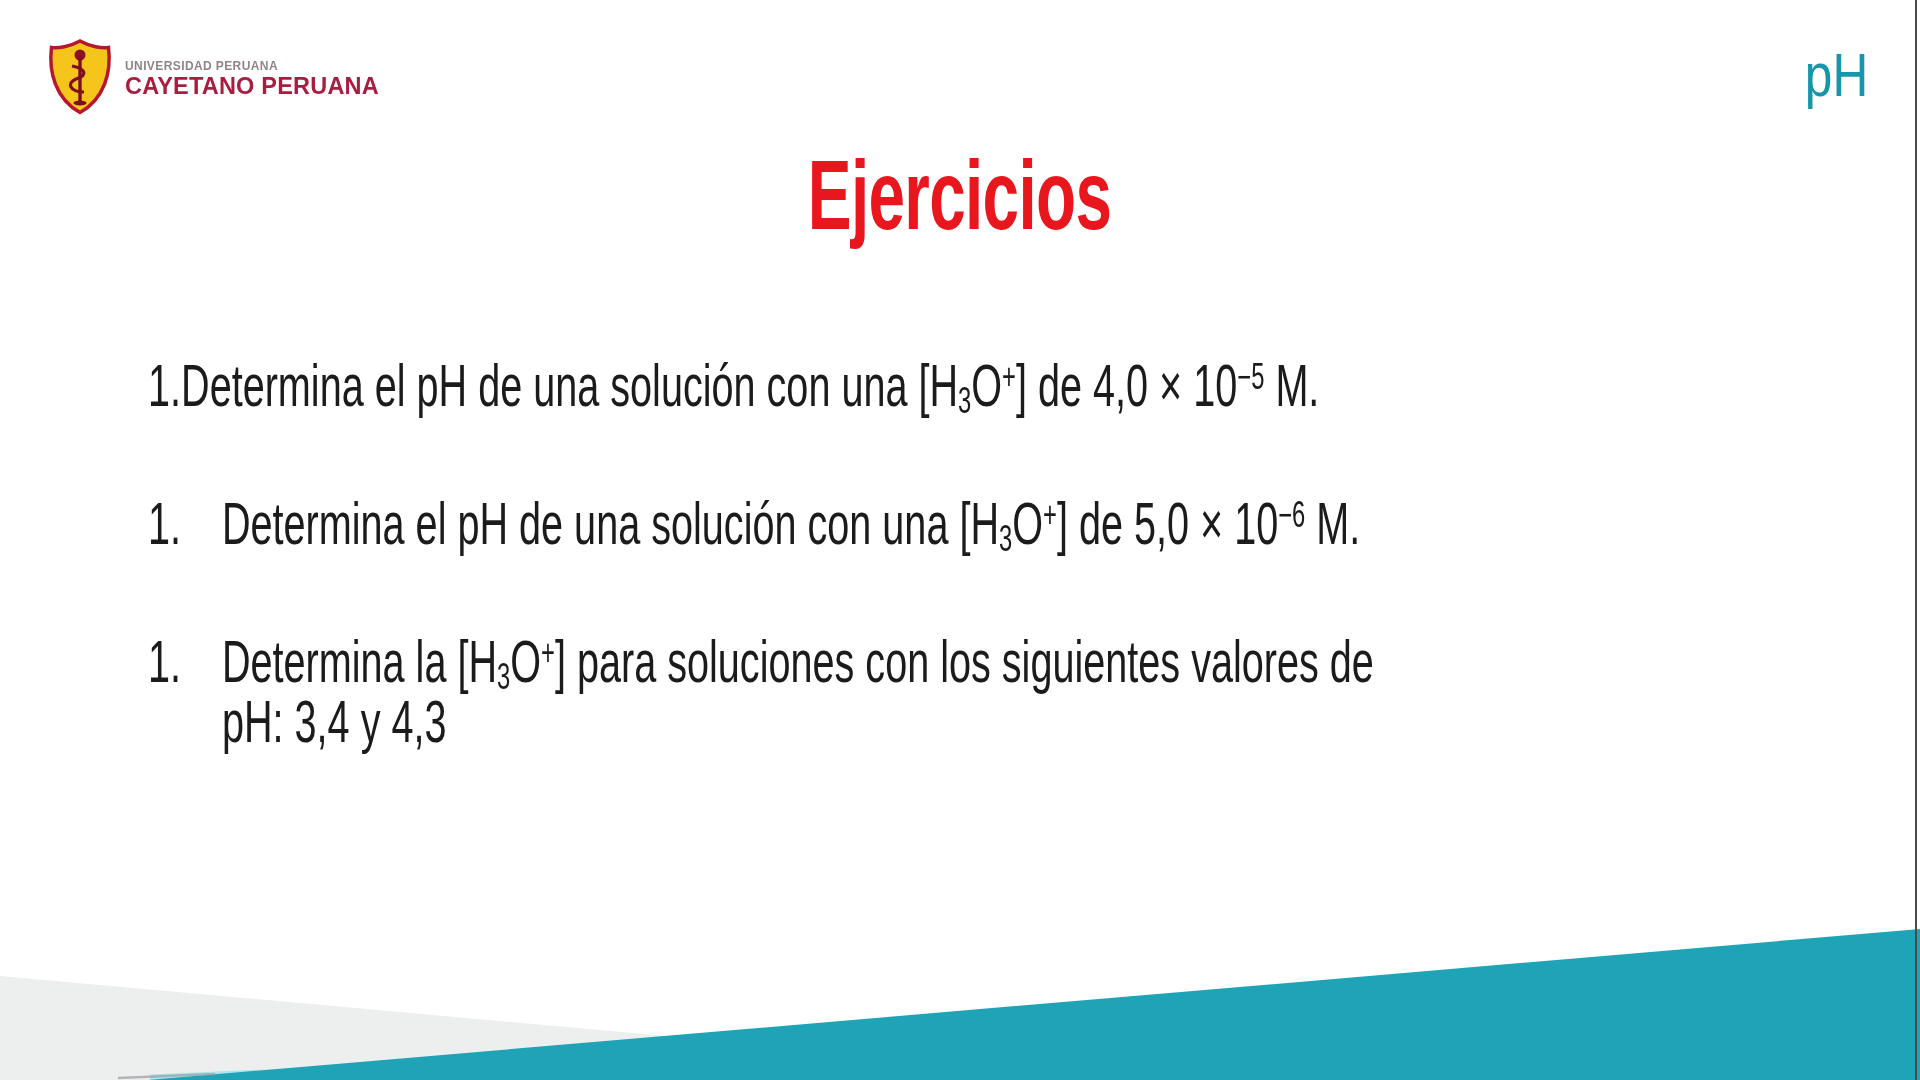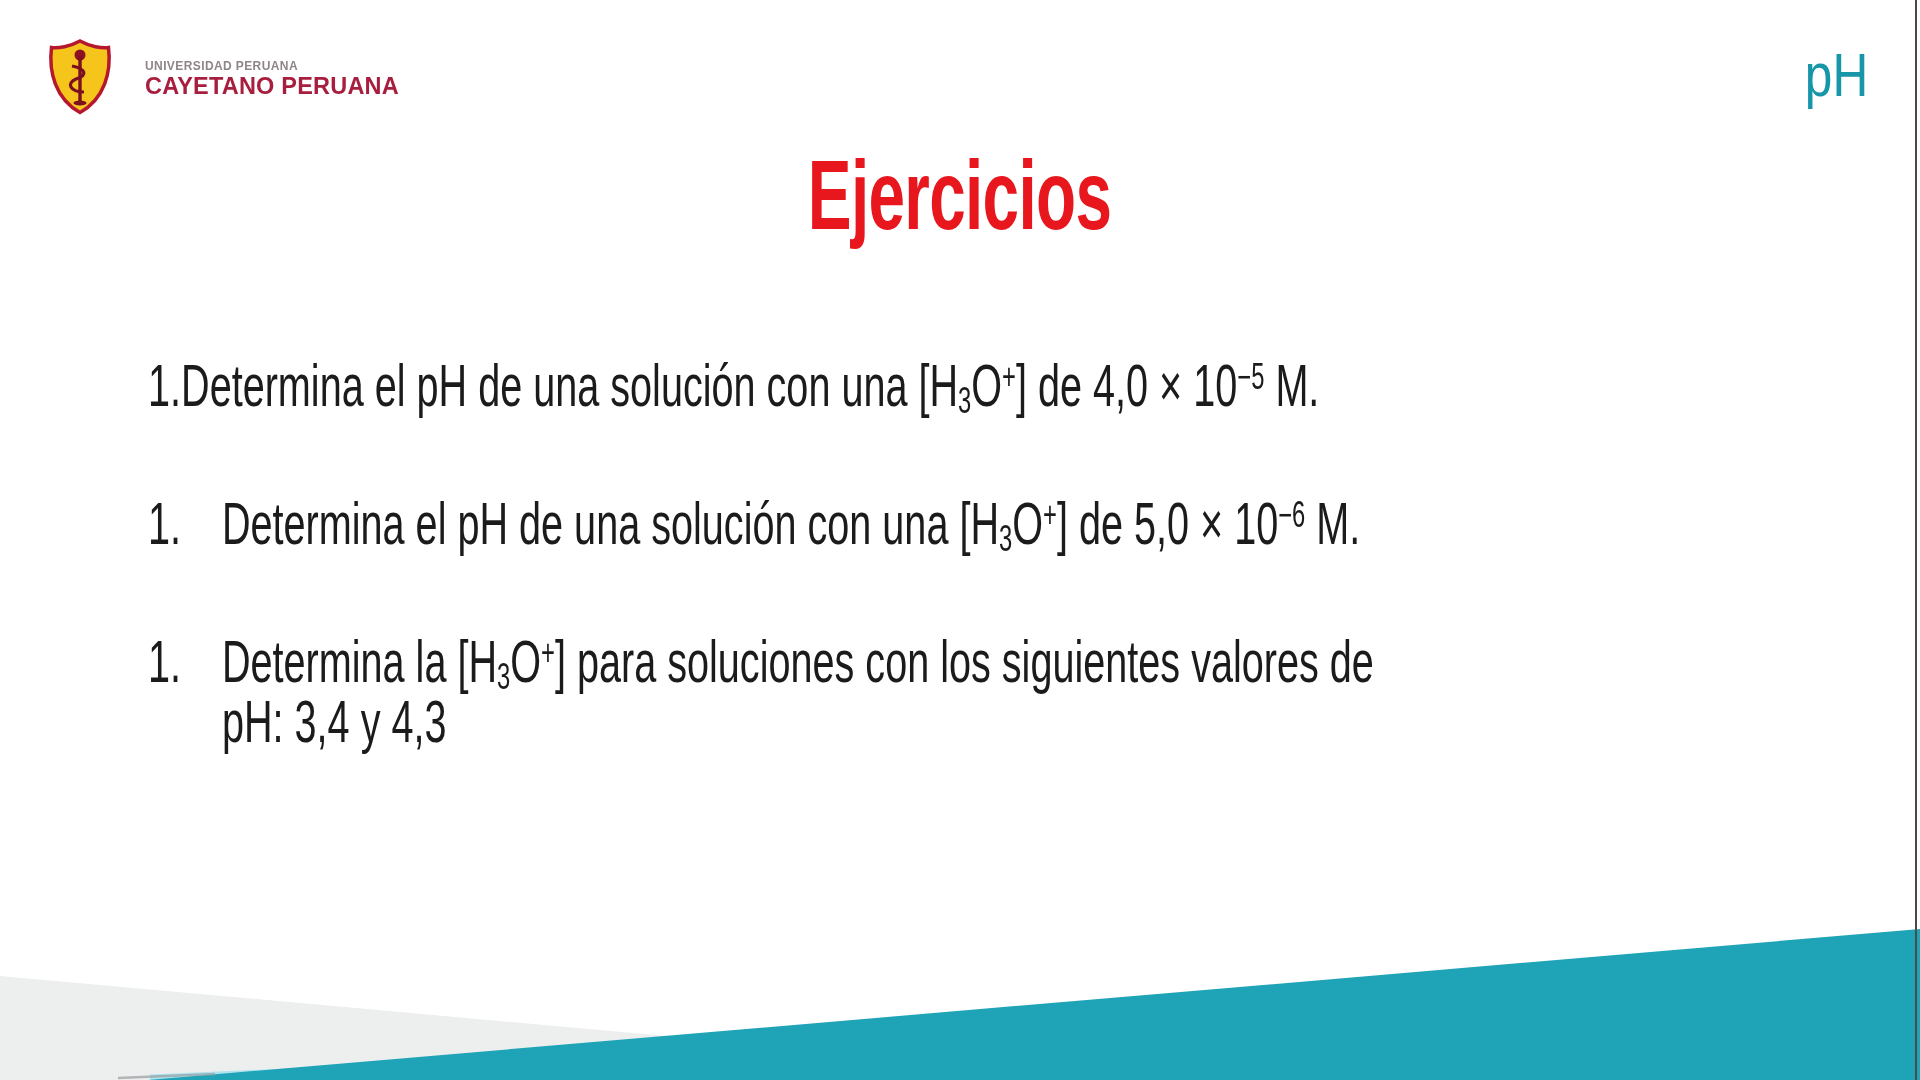--- a/index.html
+++ b/index.html
@@ -15,21 +15,21 @@
   html,body{margin:0;padding:0;background:#ffffff;}
   .slide{
     position:relative;width:1920px;height:1080px;overflow:hidden;background:#ffffff;
     font-family:"Liberation Sans", sans-serif;color:var(--ink);
   }
   
   .footer-svg{position:absolute;left:0;top:0;width:1920px;height:1080px;pointer-events:none;}
   
   .right-edge{position:absolute;top:0;right:3px;width:2px;height:1080px;background:#4a4a4a;}
   
-  .logo{position:absolute;left:45px;top:38px;display:flex;align-items:flex-start;gap:20px;}
+  .logo{position:absolute;left:45px;top:38px;display:flex;align-items:flex-start;}
   .logo-text{margin-left:10px;padding-top:21px;}
   .logo-line1{font-size:12px;font-weight:bold;letter-spacing:0.4px;color:var(--logo-gray);line-height:14px;}
   .logo-line2{font-size:23.5px;font-weight:bold;letter-spacing:0.2px;color:var(--maroon);line-height:27px;}
   
   .ph-badge{
     position:absolute;top:44px;right:52px;font-size:62px;color:var(--teal-text);
     transform:scaleX(0.8);transform-origin:100% 0;line-height:1;
   }
   
   .title-wrap{position:absolute;left:0;top:146px;width:1920px;text-align:center;margin:0;}

